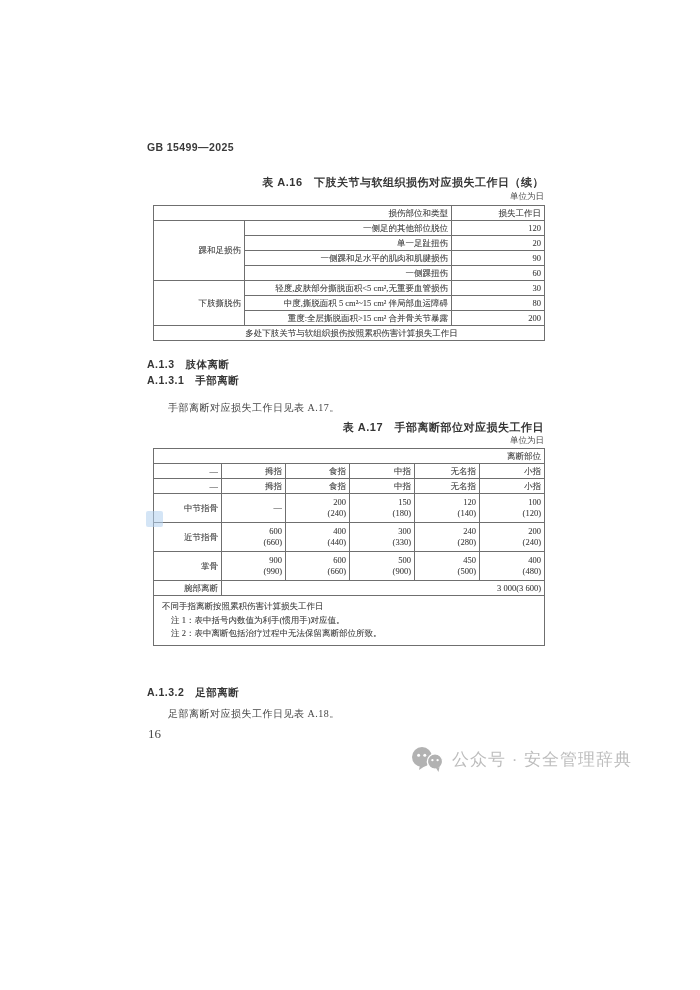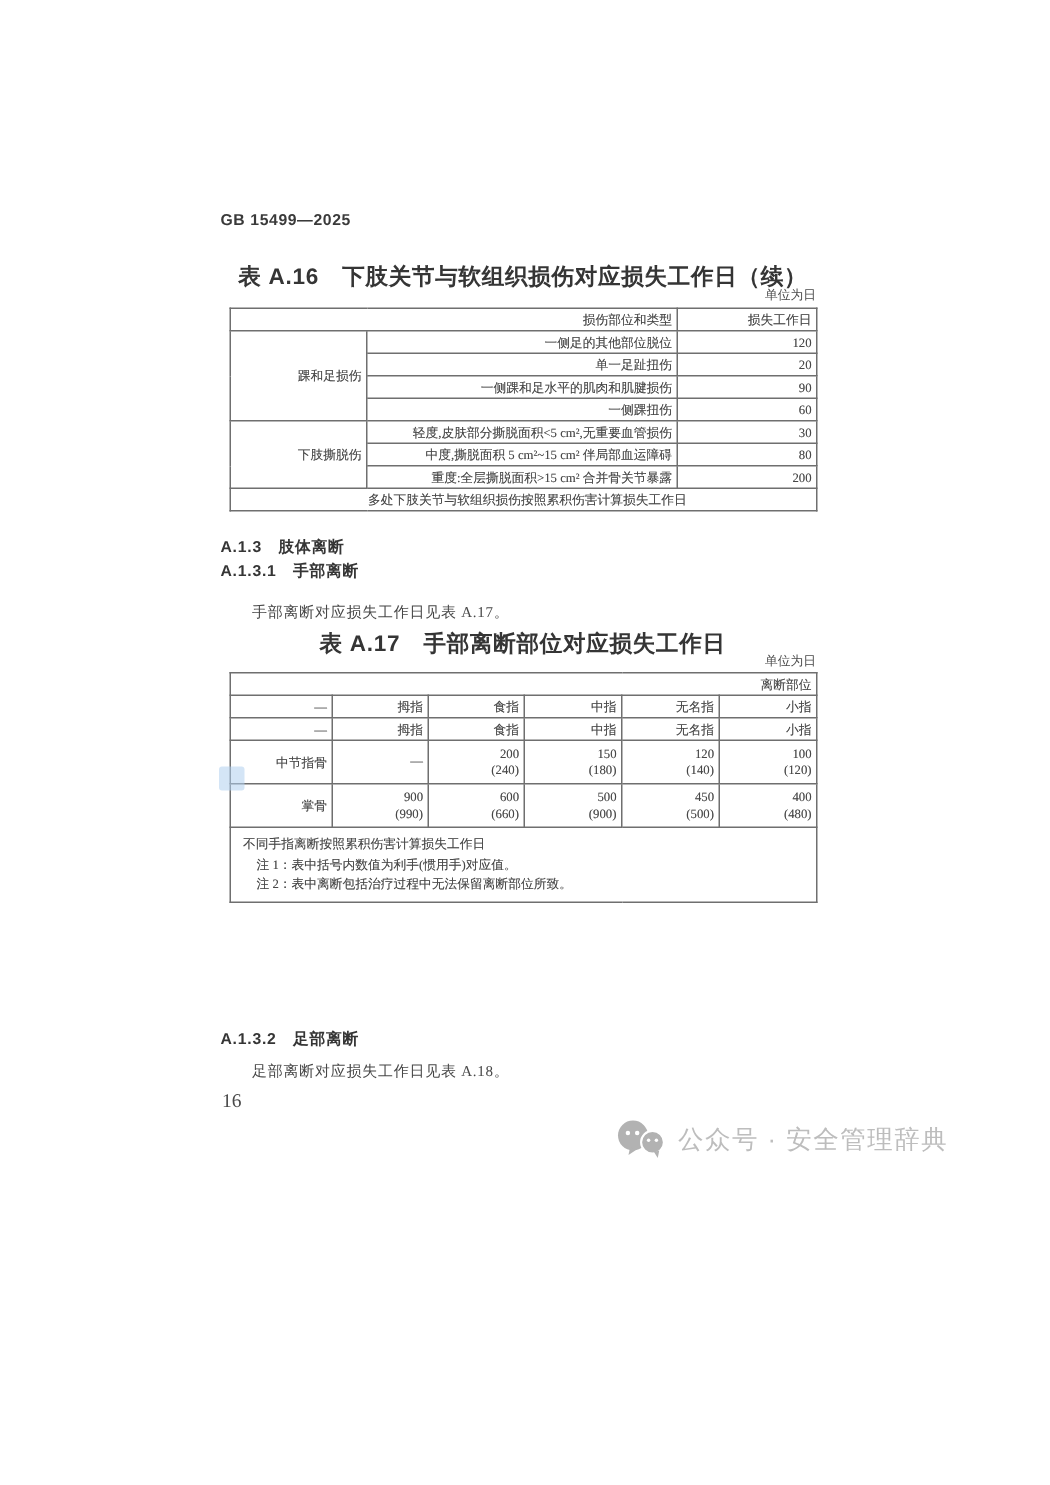--- a/index.html
+++ b/index.html
@@ -11,23 +11,23 @@
   }
   .page { position:relative; width:700px; height:990px; background:#fff; }
 
   
   .gb-code {
     position:absolute; left:147px; top:141px;
     font-family:"Liberation Sans", sans-serif;
     font-weight:bold; font-size:10.5px; color:#3a3a3a; letter-spacing:.4px;
   }
   .tbl-caption {
-    position:absolute; left:153px; width:391px; text-align:center;
-    font-family:"Liberation Sans", sans-serif;
-    font-weight:bold; font-size:15px; color:#353535; letter-spacing:.5px;
+    position:absolute; left:153px; width:391px; text-align:right;
+    font-family:"Liberation Sans", sans-serif;
+    font-weight:bold; font-size:11px; color:#353535; letter-spacing:.5px;
   }
   .cap16 { top:175px; }
   .cap17 { top:420px; }
   .unit-label {
     position:absolute; width:391px; left:153px; text-align:right;
     font-size:8.5px; color:#4a4a4a;
   }
   .unit16 { top:191px; }
   .unit17 { top:435px; }
   .sec-heading {
@@ -197,20 +197,43 @@
         <td>
             <div class="cellv">120</div>
             <div class="cellp">(140)</div>
           </td>
         <td>
             <div class="cellv">100</div>
             <div class="cellp">(120)</div>
           </td>
       </tr>
       <tr class="r29">
+        <td>近节指骨</td>
+        <td>
+            <div class="cellv">600</div>
+            <div class="cellp">(660)</div>
+          </td>
+        <td>
+            <div class="cellv">400</div>
+            <div class="cellp">(440)</div>
+          </td>
+        <td>
+            <div class="cellv">300</div>
+            <div class="cellp">(330)</div>
+          </td>
+        <td>
+            <div class="cellv">240</div>
+            <div class="cellp">(280)</div>
+          </td>
+        <td>
+            <div class="cellv">200</div>
+            <div class="cellp">(240)</div>
+          </td>
+      </tr>
+      <tr class="r29">
         <td>掌骨</td>
         <td>
             <div class="cellv">900</div>
             <div class="cellp">(990)</div>
           </td>
         <td>
             <div class="cellv">600</div>
             <div class="cellp">(660)</div>
           </td>
         <td>
@@ -218,20 +241,24 @@
             <div class="cellp">(900)</div>
           </td>
         <td>
             <div class="cellv">450</div>
             <div class="cellp">(500)</div>
           </td>
         <td>
             <div class="cellv">400</div>
             <div class="cellp">(480)</div>
           </td>
+      </tr>
+      <tr class="r15">
+        <td>腕部离断</td>
+        <td colspan="5">3 000(3 600)</td>
       </tr>
       <tr>
         <td colspan="6" class="notes-cell">
           <div>不同手指离断按照累积伤害计算损失工作日</div>
           <div class="note-ind">注 1：表中括号内数值为利手(惯用手)对应值。</div>
           <div class="note-ind">注 2：表中离断包括治疗过程中无法保留离断部位所致。</div>
         </td>
       </tr>
     </tbody>
   </table>

